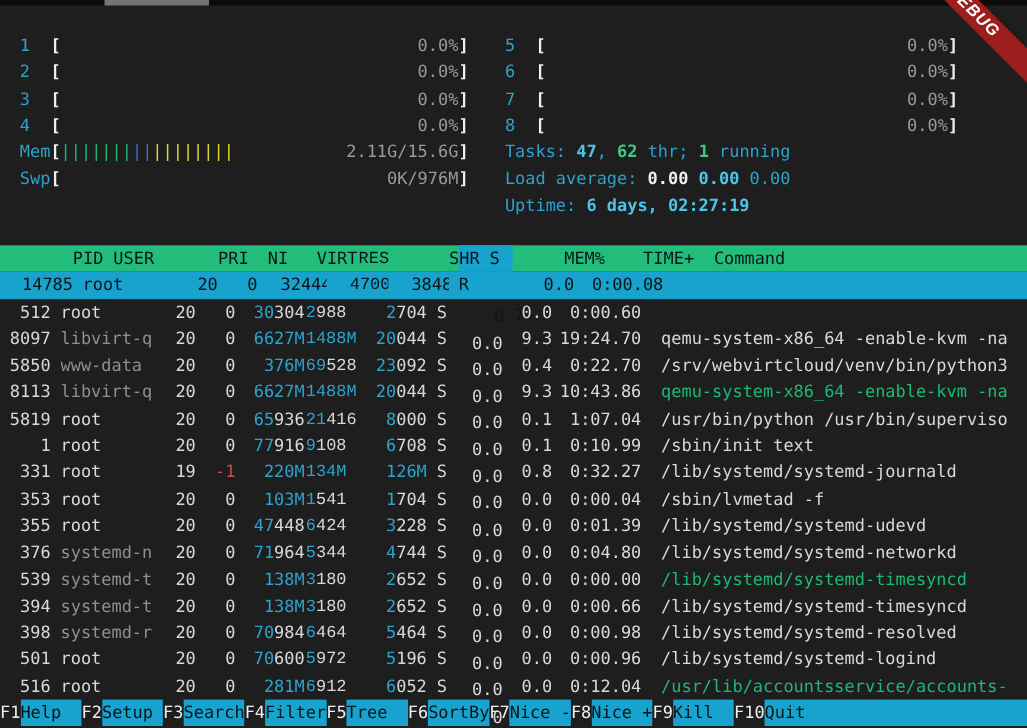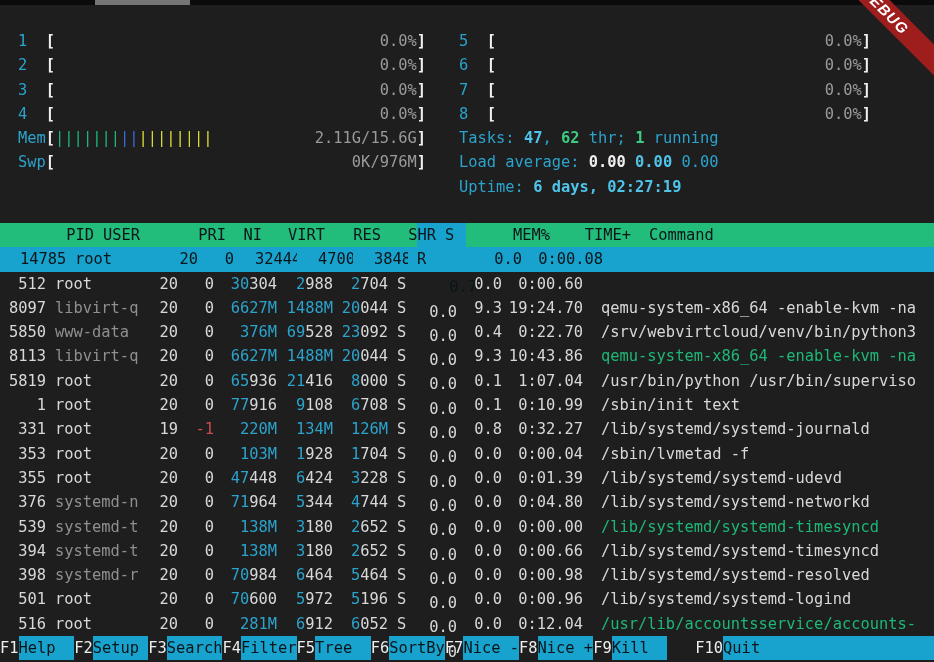--- a/index.html
+++ b/index.html
@@ -50,32 +50,32 @@
   .sort-hl{position:absolute;left:417px;top:0;width:49px;height:100%;background:var(--sel);}
   .row{position:relative;height:24.3px;}
   .row.sel{background:var(--sel);}
   .row.sel .cl, .row.sel .cl span{color:var(--onsel) !important;font-weight:normal;padding-left:20px;}
   .cl{position:absolute;top:0;height:100%;white-space:pre;overflow:hidden;}
   .cl.pid {left:0;   width:46px; text-align:right;}
   .cl.user{left:55px; width:90px;}
   .cl.pri {left:141px;width:37px; text-align:right;}
   .cl.ni  {left:179px;width:35px; text-align:right;}
   .cl.virt{left:215px;width:62px; text-align:right;}
-  .cl.res {left:278px;width:55px; text-align:right;}
+  .cl.res {left:278px;width:55px; text-align:left;font-family:Liberation Mono, monospace;}
   .cl.shr {left:334px;width:54px; text-align:right;}
   .cl.s   {left:397px;width:16px;}
   .cl.cpu {left:410px;width:47px; text-align:right;margin-top:28px;}
   .cl.mem {left:458px;width:44px; text-align:right;}
   .cl.time{left:503px;width:80px; text-align:right;}
   .cl.cmd {left:601px;width:333px;}
   .thead .cl{color:var(--onsel);padding-left:48px;}
   
   .fnbar{position:absolute;left:0;top:636px;width:934px;height:24px;display:flex;line-height:24px;}
   .fn{display:flex;flex:none;}
-  .fn.grow{flex:1;padding-left:28px;}
+  .fn.grow{flex:1;}
   .fn-key{color:#EDEDED;white-space:pre;flex:none;}
   .fn-lbl{background:var(--sel);color:var(--onsel);width:6ch;white-space:pre;overflow:hidden;flex:none;}
   .fn.grow .fn-lbl{width:auto;flex:1;}
 </style>
 </head>
 <body>
 
 <div class="screen">
   <div class="top-strip">
     <div class="top-tab"></div>
@@ -264,21 +264,21 @@
           <span class="cl mem c-fg">0.8</span>
           <span class="cl time c-fg">0:32.27</span>
           <span class="cl cmd c-fg">/lib/systemd/systemd-journald</span>
         </div>
         <div class="row">
           <span class="cl pid c-fg">353</span>
           <span class="cl user c-fg">root</span>
           <span class="cl pri c-fg">20</span>
           <span class="cl ni c-fg">0</span>
           <span class="cl virt "><span class="c-cyan">103M</span></span>
-          <span class="cl res "><span class="c-cyan">1</span><span class="c-fg">928</span></span>
+          <span class="cl res "><span class="c-cyan">1</span><span class="c-fg">541</span></span>
           <span class="cl shr "><span class="c-cyan">1</span><span class="c-fg">704</span></span>
           <span class="cl s c-fg">S</span>
           <span class="cl cpu c-fg">0.0</span>
           <span class="cl mem c-fg">0.0</span>
           <span class="cl time c-fg">0:00.04</span>
           <span class="cl cmd c-fg">/sbin/lvmetad -f</span>
         </div>
         <div class="row">
           <span class="cl pid c-fg">355</span>
           <span class="cl user c-fg">root</span>

